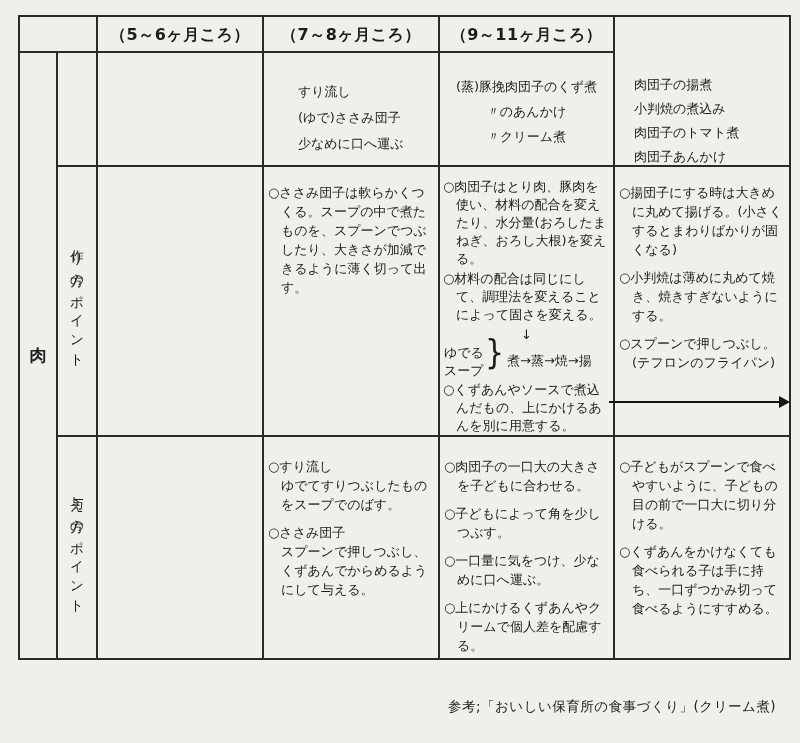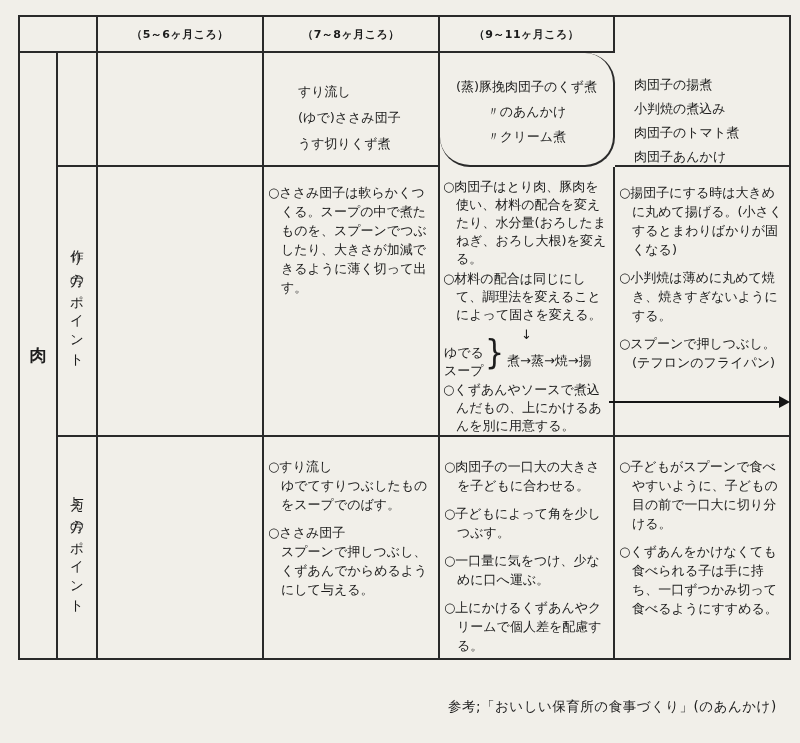--- a/index.html
+++ b/index.html
@@ -29,27 +29,27 @@
   
   .h0{grid-column:1/3;grid-row:1;}
   .h1{grid-column:3;grid-row:1;}
   .h2{grid-column:4;grid-row:1;}
   .h3{grid-column:5;grid-row:1;}
   .h4{grid-column:6;grid-row:1;}
   .meat{grid-column:1;grid-row:2/5;}
   .pblank{grid-column:2;grid-row:2;}
   .mklab{grid-column:2;grid-row:3;}
   .fdlab{grid-column:2;grid-row:4;}
-  .r1c3{grid-column:3;grid-row:2;} .r1c4{grid-column:4;grid-row:2;} .r1c5{grid-column:5;grid-row:2;border-radius:30px;} .r1c6{grid-column:6;grid-row:2;}
+  .r1c3{grid-column:3;grid-row:2;} .r1c4{grid-column:4;grid-row:2;} .r1c5{grid-column:5;grid-row:2;} .r1c6{grid-column:6;grid-row:2;}
   .r2c3{grid-column:3;grid-row:3;} .r2c4{grid-column:4;grid-row:3;} .r2c5{grid-column:5;grid-row:3;} .r2c6{grid-column:6;grid-row:3;}
   .r3c3{grid-column:3;grid-row:4;} .r3c4{grid-column:4;grid-row:4;} .r3c5{grid-column:5;grid-row:4;} .r3c6{grid-column:6;grid-row:4;}
 
   .head{
     display:flex;align-items:center;justify-content:center;
-    font-size:11px;font-weight:600;letter-spacing:.5px;white-space:nowrap;
+    font-size:16px;font-weight:600;letter-spacing:.5px;white-space:nowrap;
   }
   .meat{display:flex;align-items:center;justify-content:center;
     font-size:17px;font-weight:700;}
   .vcell{display:flex;align-items:center;justify-content:center;}
   .vtext{writing-mode:vertical-rl;text-orientation:mixed;
     font-size:13.5px;letter-spacing:4px;white-space:nowrap;}
 
   
   .menu78{padding:26px 0 0 34px;}
   .menu78 .ln{line-height:26px;white-space:nowrap;}
@@ -100,21 +100,21 @@
       <span class="vtext">作り方のポイント</span>
     </div>
     <div class="cell fdlab br vcell">
       <span class="vtext">与え方のポイント</span>
     </div>
 
     <div class="cell r1c3 br bb"></div>
     <div class="cell r1c4 br bb menu78">
       <div class="ln">すり流し</div>
       <div class="ln">(ゆで)ささみ団子</div>
-      <div class="ln">うす切りくず煮</div>
+      <div class="ln">少なめに口へ運ぶ</div>
     </div>
     <div class="cell r1c5 br bb menu911">
       <div class="ln">(蒸)豚挽肉団子のくず煮</div>
       <div class="ln">〃のあんかけ</div>
       <div class="ln">〃クリーム煮</div>
     </div>
     <div class="cell r1c6 bb menu1218">
       <div class="ln">肉団子の揚煮</div>
       <div class="ln">小判焼の煮込み</div>
       <div class="ln">肉団子のトマト煮</div>
@@ -162,14 +162,14 @@
     <div class="cell r3c6 pts" style="padding-top:20px">
       <div class="b" style="">○子どもがスプーンで食べやすいように、子どもの目の前で一口大に切り分ける。</div>
       <div class="b">○くずあんをかけなくても食べられる子は手に持ち、一口ずつかみ切って食べるようにすすめる。</div>
     </div>
 
     <div class="harrow">
         <span class="tip"></span>
       </div>
   </div>
 
-  <div class="footer">参考;「おいしい保育所の食事づくり」(のあんかけ)</div>
+  <div class="footer">参考;「おいしい保育所の食事づくり」(クリーム煮)</div>
 </div>
 
 </body></html>

